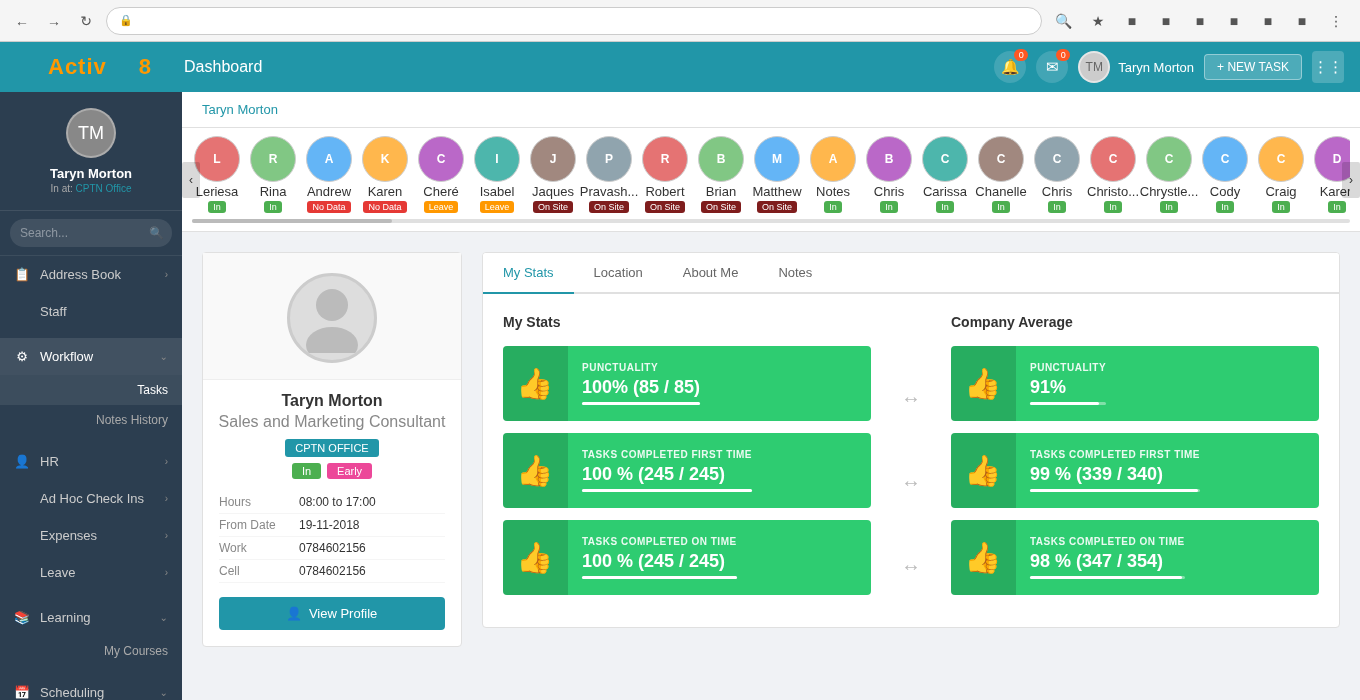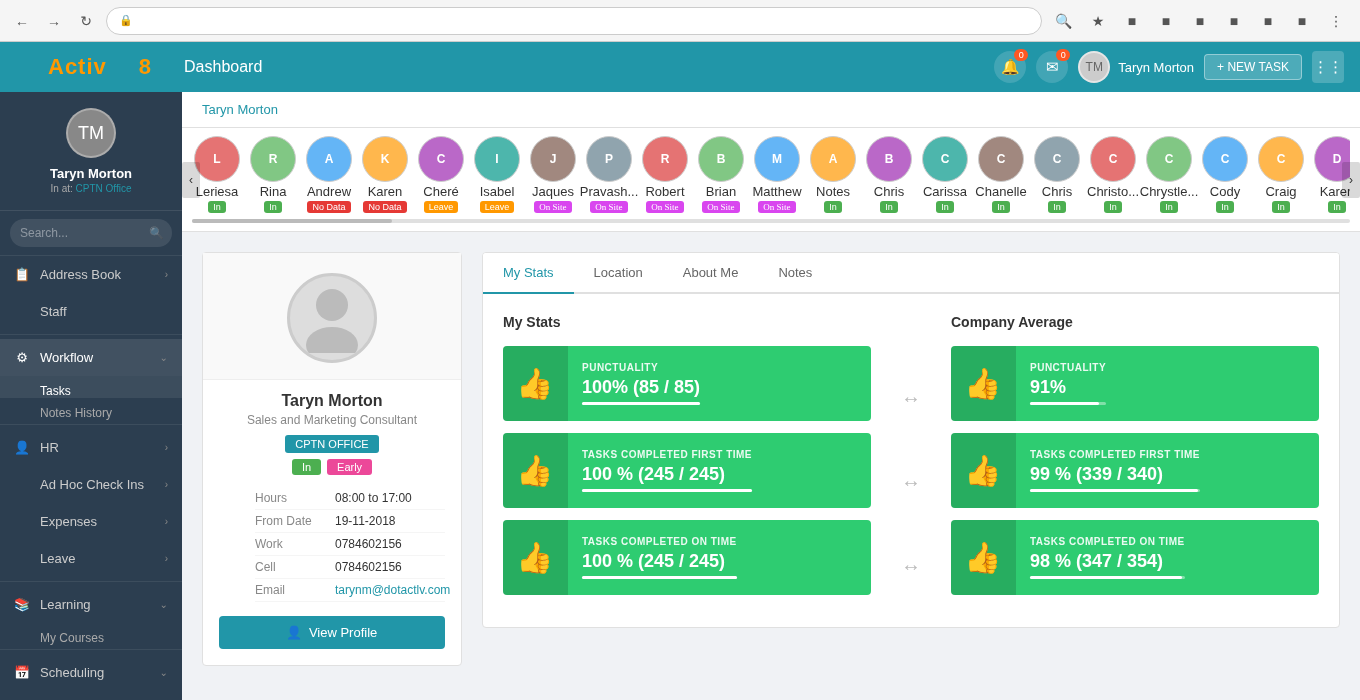--- a/index.html
+++ b/index.html
@@ -209,24 +209,25 @@
       color: #ccc;
       cursor: pointer;
       transition: background 0.15s;
       position: relative;
     }
     .sidebar-item.active { background: rgba(255,255,255,0.1); color: white; }
     .sidebar-item-icon { margin-right: 10px; font-size: 13px; width: 16px; text-align: center; }
     .sidebar-item-label { font-size: 13px; flex: 1; }
     .sidebar-item-chevron { font-size: 10px; color: #888; }
     .sidebar-sub-item {
-      padding: 8px 14px 0 40px;
+      padding: 8px 14px 8px 40px;
       color: #aaa;
       cursor: pointer;
       font-size: 12px;
+      text-align: right;
     }
     .sidebar-sub-item.active { color: white; background: rgba(255,255,255,0.08); }
     .sidebar-divider { height: 1px; background: rgba(255,255,255,0.08); margin: 4px 0; }
 
     
     .page-content {
       flex: 1;
       overflow-y: auto;
       background: #f0f2f5;
       padding: 0;
@@ -282,21 +283,21 @@
       font-size: 9px;
       padding: 1px 5px;
       border-radius: 3px;
       margin-top: 2px;
       color: white;
       font-weight: 500;
     }
     .status-in { background: #4caf50; }
     .status-nodata { background: #e53935; }
     .status-leave { background: #ff9800; }
-    .status-onsite { background: #d946ef; font-family: Liberation Serif, serif; }
+    .status-onsite { background: #7f1d1d; }
     .strip-nav-btn {
       position: absolute;
       top: 50%; transform: translateY(-50%);
       background: rgba(0,0,0,0.15);
       border: none; cursor: pointer;
       width: 18px; height: 36px;
       display: flex; align-items: center; justify-content: center;
       color: #333; font-size: 12px;
       border-radius: 2px;
     }
@@ -355,21 +356,21 @@
       overflow: hidden;
     }
     .profile-name {
       font-size: 16px;
       font-weight: 600;
       color: #333;
       margin-top: 12px;
       text-align: center;
     }
     .profile-role {
-      font-size: 12px;
+      font-size: 16px;
       color: #888;
       margin-top: 3px;
     }
     .profile-office-badge {
       background: #2196a8;
       color: white;
       font-size: 11px;
       padding: 3px 10px;
       border-radius: 3px;
       margin-top: 8px;
@@ -390,21 +391,20 @@
 
     .profile-details {
       width: 100%;
       padding: 12px 16px 0;
     }
     .profile-detail-row {
       display: flex;
       padding: 4px 0;
       border-bottom: 1px solid #f5f5f5;
       font-size: 12px;
-      margin-left: 36px;
     }
     .profile-detail-label {
       color: #888;
       width: 80px;
       flex-shrink: 0;
     }
     .profile-detail-value {
       color: #333;
       flex: 1;
     }
@@ -815,24 +815,20 @@
               <span class="profile-detail-value">19-11-2018</span>
             </div>
             <div class="profile-detail-row">
               <span class="profile-detail-label">Work</span>
               <span class="profile-detail-value">0784602156</span>
             </div>
             <div class="profile-detail-row">
               <span class="profile-detail-label">Cell</span>
               <span class="profile-detail-value">0784602156</span>
             </div>
-            <div class="profile-detail-row">
-              <span class="profile-detail-label">Email</span>
-              <span class="profile-detail-value link">tarynm@dotactlv.com</span>
-            </div>
           </div>
 
           <button class="view-profile-btn">
             <span>👤</span>
             <span>View Profile</span>
           </button>
         </div>
 
         <div class="stats-area">
           <div class="stats-tabs">

